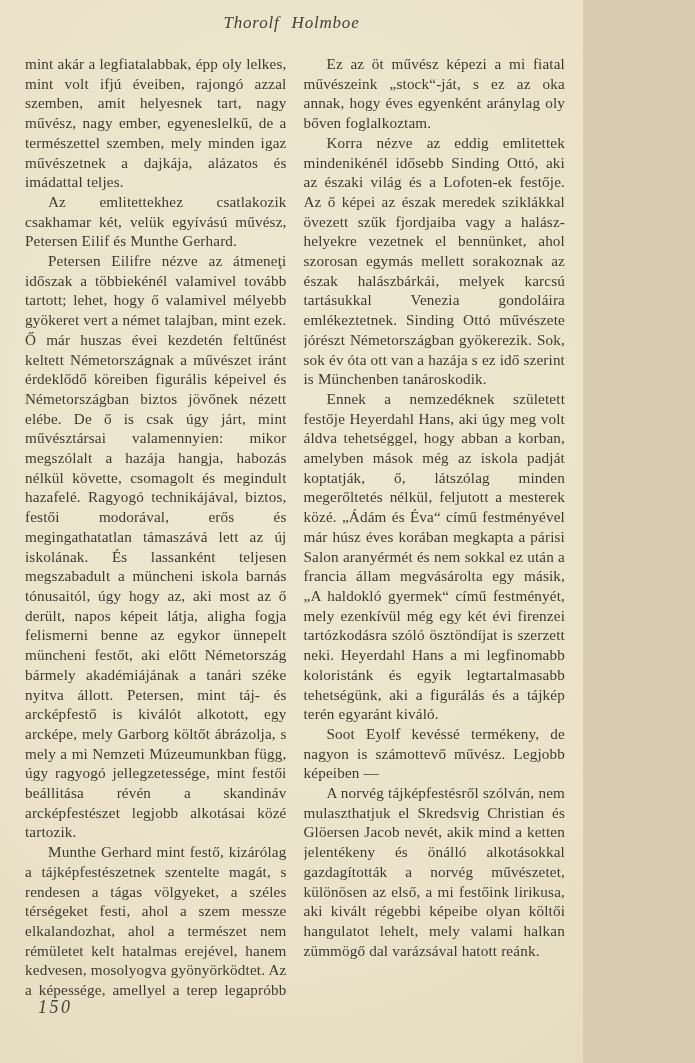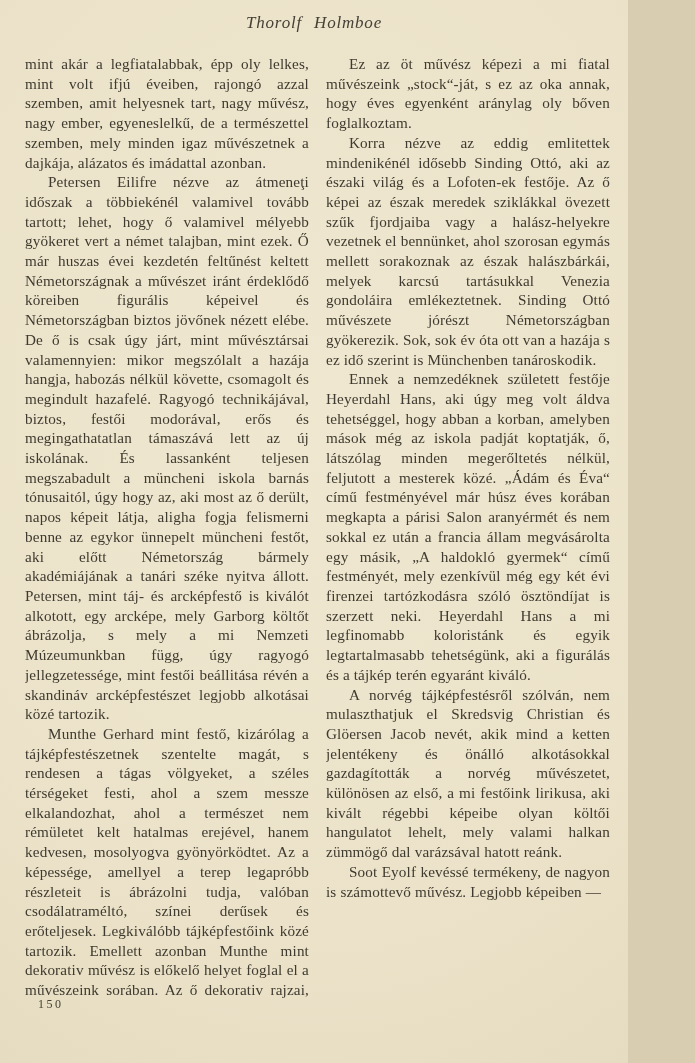--- a/index.html
+++ b/index.html
@@ -2,21 +2,21 @@
 <html><head>
 <meta charset="utf-8">
 <style>
   html, body {
     margin: 0;
     padding: 0;
     background: #d8cdb0;
   }
   .page {
     position: relative;
-    width: 628px;
+    width: 583px;
     height: 1063px;
     overflow: hidden;
     background:
       radial-gradient(ellipse 120% 90% at 50% 38%,
         #efe7d0 0%, #ebe2c9 55%, #e6dcc1 80%, #ddd1b2 100%);
     color: #3f3a2f;
     font-family: "Liberation Serif", "DejaVu Serif", serif;
   }
   .running-header {
     position: absolute;
@@ -53,40 +53,42 @@
     letter-spacing: 0.15px;
     color: #3f3a2f;
   }
   .column p.para.indent {
     text-indent: 23px;
   }
   .page-number {
     position: absolute;
     left: 38px;
     top: 997px;
-    font-size: 12px;
+    font-size: 18px;
     letter-spacing: 2.5px;
     color: #464134;
+    font-style: italic;
   }
 </style>
 </head>
 <body>
 
 <div class="page">
   <div class="running-header">Thorolf Holmboe</div>
 
   <div class="columns">
     <div class="column">
-        <p class="para">mint akár a legfiatalabbak, épp oly lelkes, mint volt ifjú éveiben, rajongó azzal szemben, amit helyesnek tart, nagy művész, nagy ember, egyeneslelkű, de a természettel szemben, mely minden igaz művészetnek a dajkája, alázatos és imádattal azonban.</p>
+        <p class="para">mint akár a legfiatalabbak, épp oly lelkes, mint volt ifjú éveiben, rajongó azzal szemben, amit helyesnek tart, nagy művész, nagy ember, egyeneslelkű, de a természettel szemben, mely minden igaz művészetnek a dajkája, alázatos és imádattal teljes.</p>
+        <p class="para indent">Az emlitettekhez csatlakozik csakhamar két, velük egyívású művész, Petersen Eilif és Munthe Gerhard.</p>
         <p class="para indent">Petersen Eilifre nézve az átmeneţi időszak a többiekénél valamivel tovább tartott; lehet, hogy ő valamivel mélyebb gyökeret vert a német talajban, mint ezek. Ő már huszas évei kezdetén feltűnést keltett Németországnak a művészet iránt érdeklődő köreiben figurális képeivel és Németországban biztos jövőnek nézett elébe. De ő is csak úgy járt, mint művésztársai valamennyien: mikor megszólalt a hazája hangja, habozás nélkül követte, csomagolt és megindult hazafelé. Ragyogó technikájával, biztos, festői modorával, erős és megingathatatlan támaszává lett az új iskolának. És lassanként teljesen megszabadult a müncheni iskola barnás tónusaitól, úgy hogy az, aki most az ő derült, napos képeit látja, aligha fogja felismerni benne az egykor ünnepelt müncheni festőt, aki előtt Németország bármely akadémiájának a tanári széke nyitva állott. Petersen, mint táj- és arcképfestő is kiválót alkotott, egy arcképe, mely Garborg költőt ábrázolja, s mely a mi Nemzeti Múzeumunkban függ, úgy ragyogó jellegzetessége, mint festői beállitása révén a skandináv arcképfestészet legjobb alkotásai közé tartozik.</p>
         <p class="para indent">Munthe Gerhard mint festő, kizárólag a tájképfestészetnek szentelte magát, s rendesen a tágas völgyeket, a széles térségeket festi, ahol a szem messze elkalandozhat, ahol a természet nem rémületet kelt hatalmas erejével, hanem kedvesen, mosolyogva gyönyörködtet. Az a képessége, amellyel a terep legapróbb részleteit is ábrázolni tudja, valóban csodálatraméltó, színei derűsek és erőteljesek. Legkiválóbb tájképfestőink közé tartozik. Emellett azonban Munthe mint dekorativ művész is előkelő helyet foglal el a művészeink sorában. Az ő dekorativ rajzai, szőnyeg-tervei és ékszer-vázlatai valósággal forradalmat tá-</p>
       </div>
     <div class="column">
         <p class="para indent">Ez az öt művész képezi a mi fiatal művészeink „stock“-ját, s ez az oka annak, hogy éves egyenként aránylag oly bőven foglalkoztam.</p>
         <p class="para indent">Korra nézve az eddig emlitettek mindenikénél idősebb Sinding Ottó, aki az északi világ és a Lofoten-ek festője. Az ő képei az észak meredek sziklákkal övezett szűk fjordjaiba vagy a halász-helyekre vezetnek el bennünket, ahol szorosan egymás mellett sorakoznak az észak halászbárkái, melyek karcsú tartásukkal Venezia gondoláira emlékeztetnek. Sinding Ottó művészete jórészt Németországban gyökerezik. Sok, sok év óta ott van a hazája s ez idő szerint is Münchenben tanároskodik.</p>
         <p class="para indent">Ennek a nemzedéknek született festője Heyerdahl Hans, aki úgy meg volt áldva tehetséggel, hogy abban a korban, amelyben mások még az iskola padját koptatják, ő, látszólag minden megerőltetés nélkül, feljutott a mesterek közé. „Ádám és Éva“ című festményével már húsz éves korában megkapta a párisi Salon aranyérmét és nem sokkal ez után a francia állam megvásárolta egy másik, „A haldokló gyermek“ című festményét, mely ezenkívül még egy két évi firenzei tartózkodásra szóló ösztöndíjat is szerzett neki. Heyerdahl Hans a mi legfinomabb koloristánk és egyik legtartalmasabb tehetségünk, aki a figurálás és a tájkép terén egyaránt kiváló.</p>
+        <p class="para indent">Soot Eyolf kevéssé termékeny, de nagyon is számottevő művész. Legjobb képeiben —</p>
         <p class="para indent">A norvég tájképfestésről szólván, nem mulaszthatjuk el Skredsvig Christian és Glöersen Jacob nevét, akik mind a ketten jelentékeny és önálló alkotásokkal gazdagították a norvég művészetet, különösen az első, a mi festőink lirikusa, aki kivált régebbi képeibe olyan költői hangulatot lehelt, mely valami halkan zümmögő dal varázsával hatott reánk.</p>
-        <p class="para indent">Soot Eyolf kevéssé termékeny, de nagyon is számottevő művész. Legjobb képeiben —</p>
       </div>
   </div>
 
   <div class="page-number">150</div>
 </div>
 
 </body></html>

